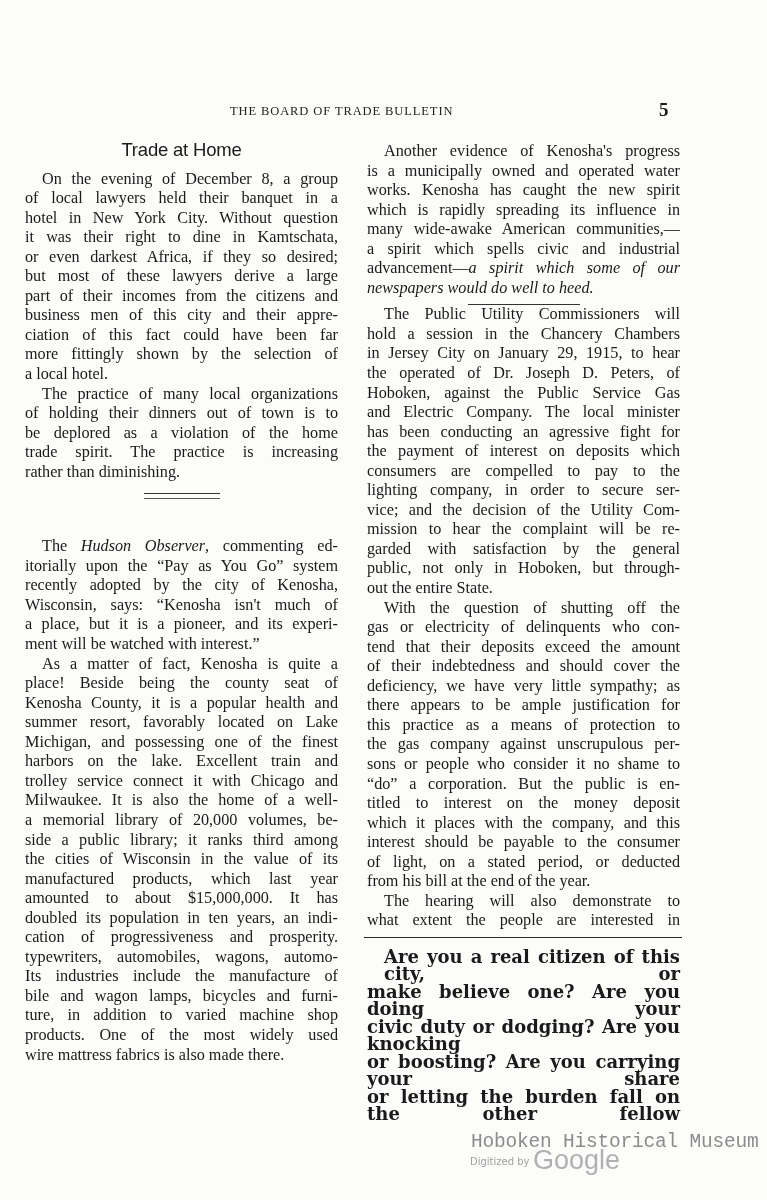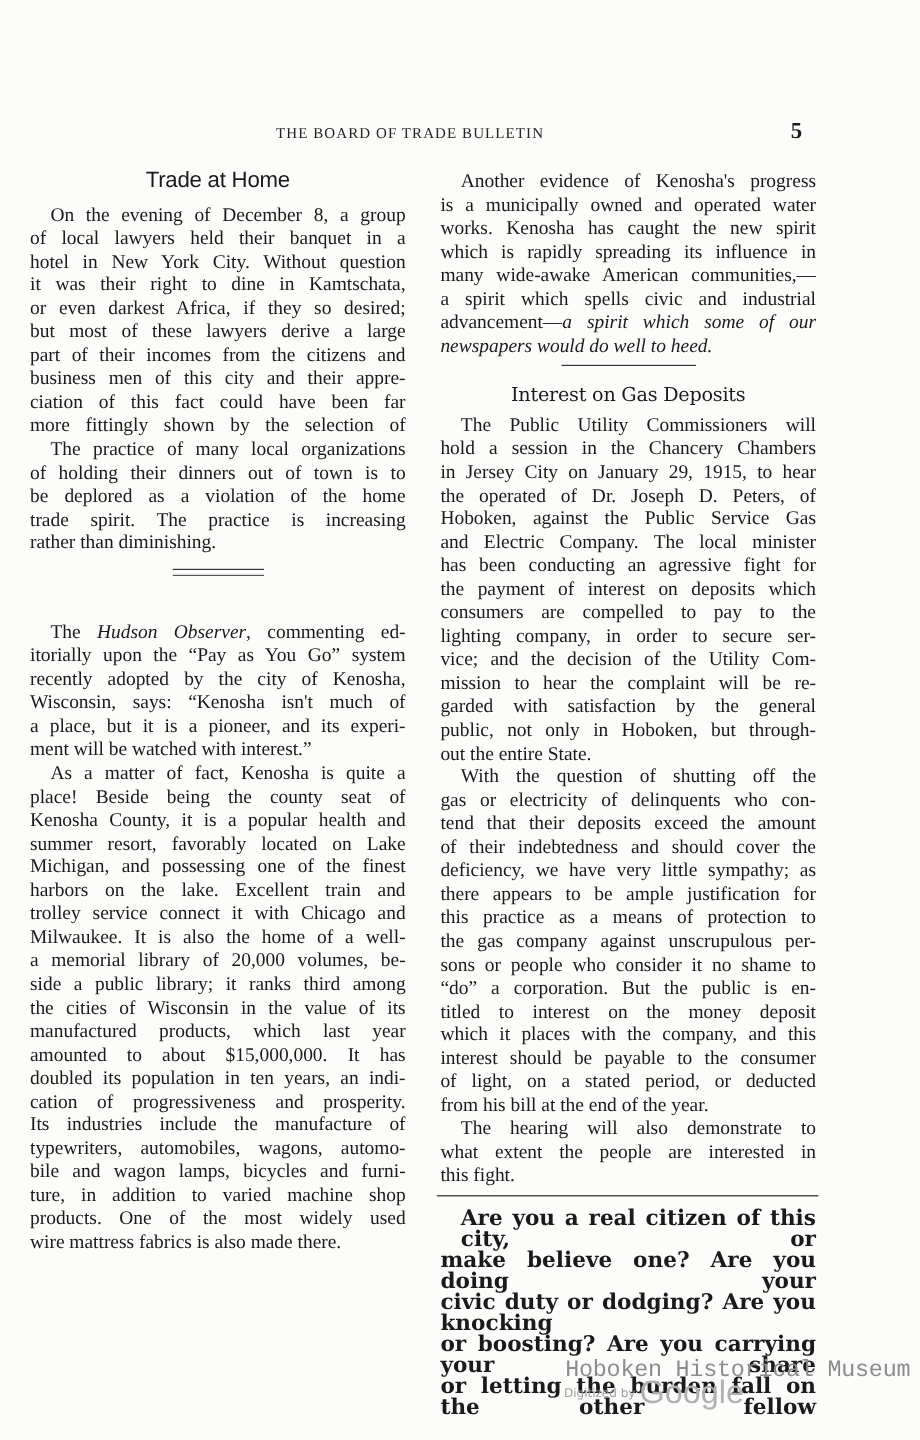--- a/index.html
+++ b/index.html
@@ -73,20 +73,21 @@
       <span class="ln first">On the evening of December 8, a group</span>
       <span class="ln">of local lawyers held their banquet in a</span>
       <span class="ln">hotel in New York City. Without question</span>
       <span class="ln">it was their right to dine in Kamtschata,</span>
       <span class="ln">or even darkest Africa, if they so desired;</span>
       <span class="ln">but most of these lawyers derive a large</span>
       <span class="ln">part of their incomes from the citizens and</span>
       <span class="ln">business men of this city and their appre-</span>
       <span class="ln">ciation of this fact could have been far</span>
       <span class="ln">more fittingly shown by the selection of</span>
+      <span class="ln last">a local hotel.</span>
     </p>
   <p>
       <span class="ln first">The practice of many local organizations</span>
       <span class="ln">of holding their dinners out of town is to</span>
       <span class="ln">be deplored as a violation of the home</span>
       <span class="ln">trade spirit. The practice is increasing</span>
       <span class="ln last">rather than diminishing.</span>
     </p>
   <div class="dbl-rule"></div>
   <div class="gap"></div>
@@ -107,42 +108,41 @@
       <span class="ln">harbors on the lake. Excellent train and</span>
       <span class="ln">trolley service connect it with Chicago and</span>
       <span class="ln">Milwaukee. It is also the home of a well-</span>
       <span class="ln">a memorial library of 20,000 volumes, be-</span>
       <span class="ln">side a public library; it ranks third among</span>
       <span class="ln">the cities of Wisconsin in the value of its</span>
       <span class="ln">manufactured products, which last year</span>
       <span class="ln">amounted to about $15,000,000. It has</span>
       <span class="ln">doubled its population in ten years, an indi-</span>
       <span class="ln">cation of progressiveness and prosperity.</span>
+      <span class="ln">typewriters, automobiles, wagons, automo-</span>
       <span class="ln">Its industries include the manufacture of</span>
-      <span class="ln">typewriters, automobiles, wagons, automo-</span>
       <span class="ln">bile and wagon lamps, bicycles and furni-</span>
       <span class="ln">ture, in addition to varied machine shop</span>
       <span class="ln">products. One of the most widely used</span>
       <span class="ln last">wire mattress fabrics is also made there.</span>
     </p>
 </div>
 
 <div class="col col-right">
   <p id="cont-par">
     <span class="ln first">Another evidence of Kenosha's progress</span>
     <span class="ln">is a municipally owned and operated water</span>
     <span class="ln">works. Kenosha has caught the new spirit</span>
     <span class="ln">which is rapidly spreading its influence in</span>
     <span class="ln">many wide-awake American communities,—</span>
     <span class="ln">a spirit which spells civic and industrial</span>
     <span class="ln"><span>advancement—</span><i>a spirit which some of our</i></span>
     <span class="ln last"><i>newspapers would do well to heed.</i></span>
   </p>
   <div class="rule-short"></div>
-  <div class="heading h2">Interest on Gas Deposits</div>
   <p>
       <span class="ln first">The Public Utility Commissioners will</span>
       <span class="ln">hold a session in the Chancery Chambers</span>
       <span class="ln">in Jersey City on January 29, 1915, to hear</span>
       <span class="ln">the operated of Dr. Joseph D. Peters, of</span>
       <span class="ln">Hoboken, against the Public Service Gas</span>
       <span class="ln">and Electric Company. The local minister</span>
       <span class="ln">has been conducting an agressive fight for</span>
       <span class="ln">the payment of interest on deposits which</span>
       <span class="ln">consumers are compelled to pay to the</span>
@@ -166,21 +166,20 @@
       <span class="ln">“do” a corporation. But the public is en-</span>
       <span class="ln">titled to interest on the money deposit</span>
       <span class="ln">which it places with the company, and this</span>
       <span class="ln">interest should be payable to the consumer</span>
       <span class="ln">of light, on a stated period, or deducted</span>
       <span class="ln last">from his bill at the end of the year.</span>
     </p>
   <p>
       <span class="ln first">The hearing will also demonstrate to</span>
       <span class="ln">what extent the people are interested in</span>
-      <span class="ln last">this fight.</span>
     </p>
   <div class="rule-full"></div>
   <div class="callout">
       <span class="ln first">Are you a real citizen of this city, or</span>
       <span class="ln">make believe one? Are you doing your</span>
       <span class="ln">civic duty or dodging? Are you knocking</span>
       <span class="ln">or boosting? Are you carrying your share</span>
       <span class="ln">or letting the burden fall on the other fellow</span>
     </div>
 </div>

